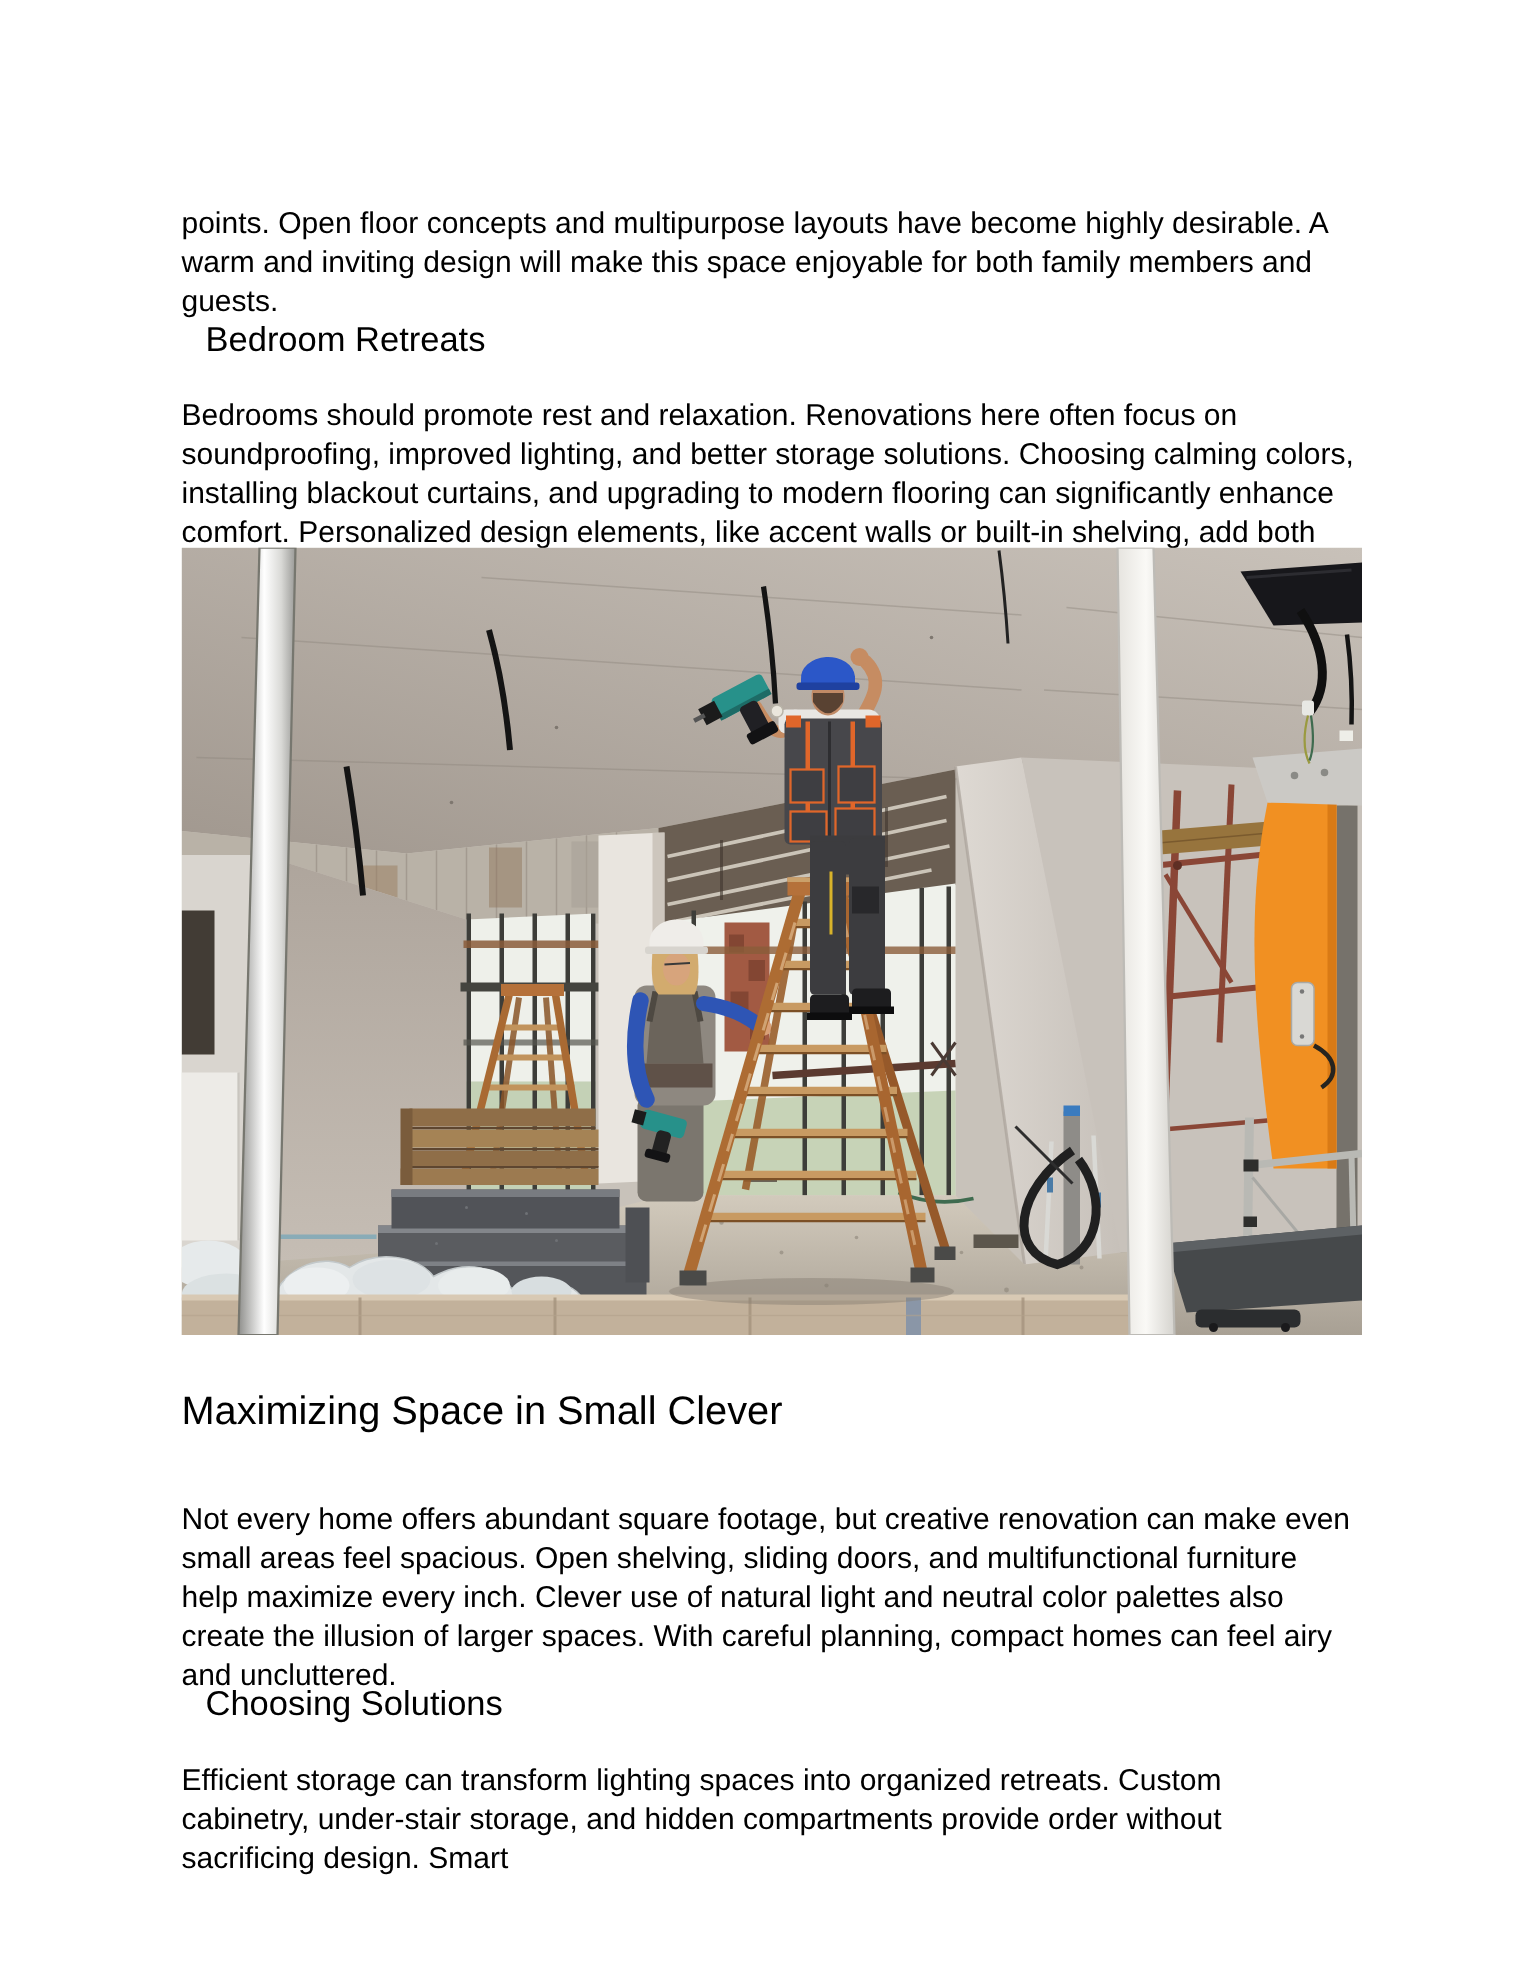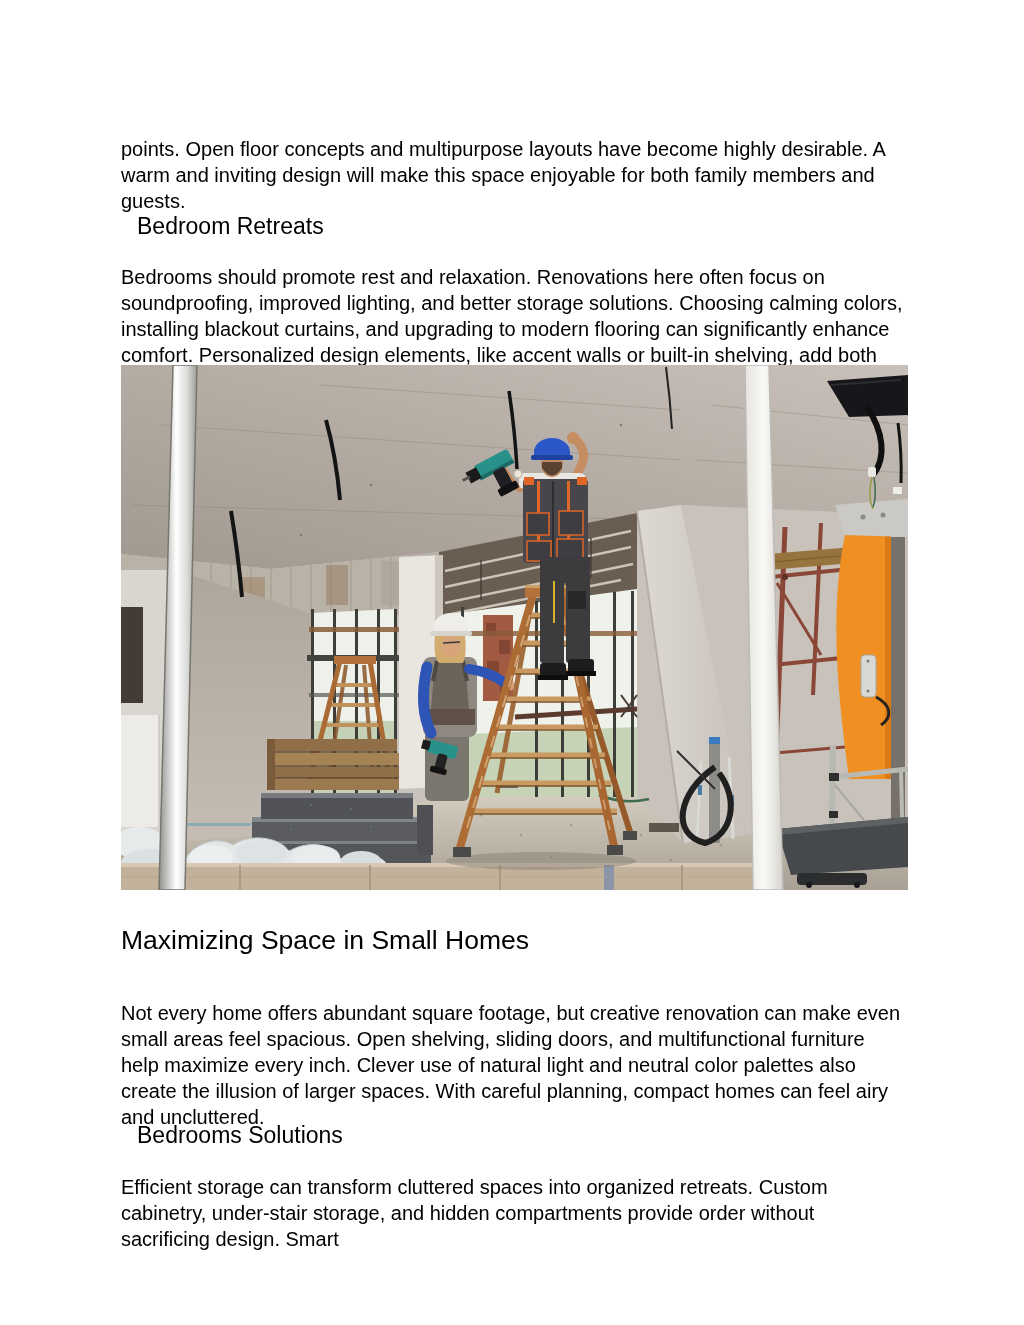--- a/index.html
+++ b/index.html
@@ -449,19 +449,19 @@
     <path d="M746,42 C762,66 766,92 752,110" stroke="#101010" stroke-width="6"></path>
     <rect x="747" y="102" width="8" height="10" rx="2" fill="#e8e8e4"></rect>
     <path d="M751,112 q-5,20 1,32" stroke="#9a9a40" stroke-width="1.5"></path>
     <path d="M753,112 q3,20 -1,30" stroke="#3f6b4f" stroke-width="1.5"></path>
     <path d="M777,58 q4,30 3,60" stroke="#141414" stroke-width="3"></path>
     <rect x="772" y="122" width="9" height="7" fill="#eeeee8"></rect>
   </g>
 </svg>
 </div>
 
-<h2 class="h-large" style="top:923px">Maximizing Space in Small Homes</h2>
+<h2 class="h-large" style="top:923px">Maximizing Space in Small Clever</h2>
 
 <p class="para" style="top:980px">Not every home offers abundant square footage, but creative renovation can make even small areas feel spacious. Open shelving, sliding doors, and multifunctional furniture help maximize every inch. Clever use of natural light and neutral color palettes also create the illusion of larger spaces. With careful planning, compact homes can feel airy and uncluttered.</p>
 
-<h3 class="h-small" style="top:1104px">Bedrooms Solutions</h3>
-
-<p class="para" style="top:1154px">Efficient storage can transform cluttered spaces into organized retreats. Custom cabinetry, under-stair storage, and hidden compartments provide order without sacrificing design. Smart</p>
+<h3 class="h-small" style="top:1104px">Choosing Solutions</h3>
+
+<p class="para" style="top:1154px">Efficient storage can transform lighting spaces into organized retreats. Custom cabinetry, under-stair storage, and hidden compartments provide order without sacrificing design. Smart</p>
 
 </body></html>

